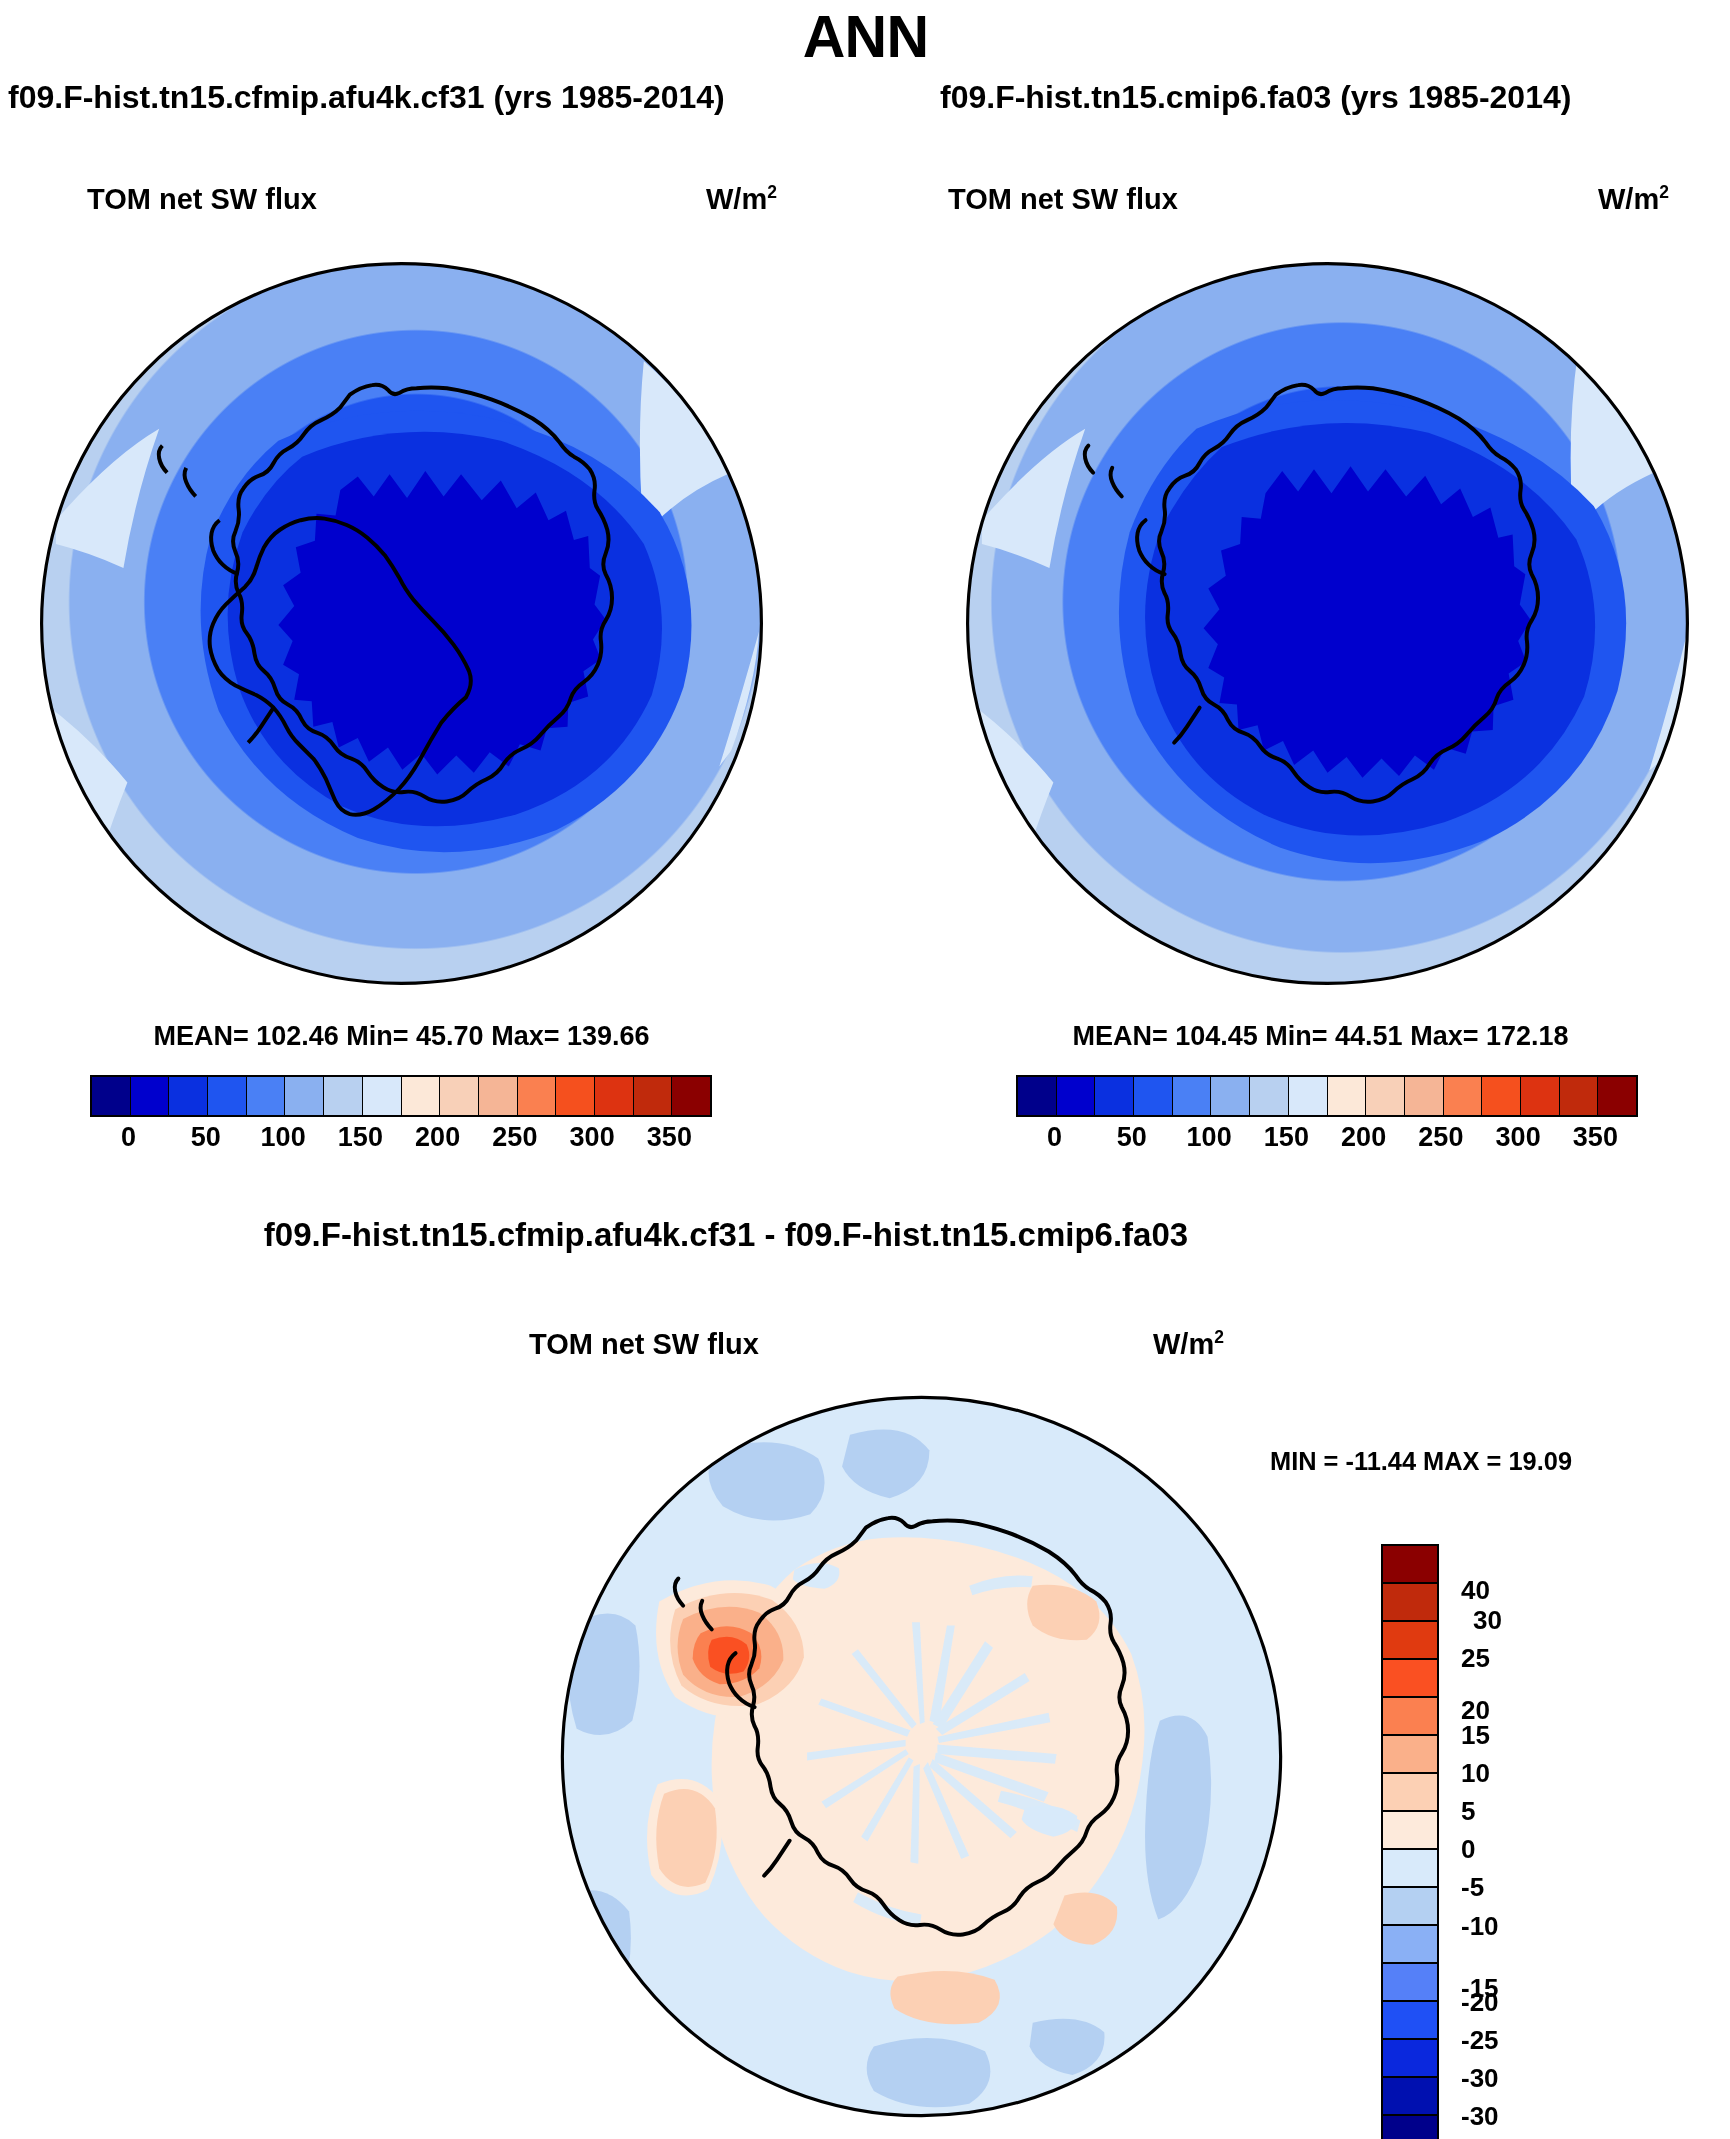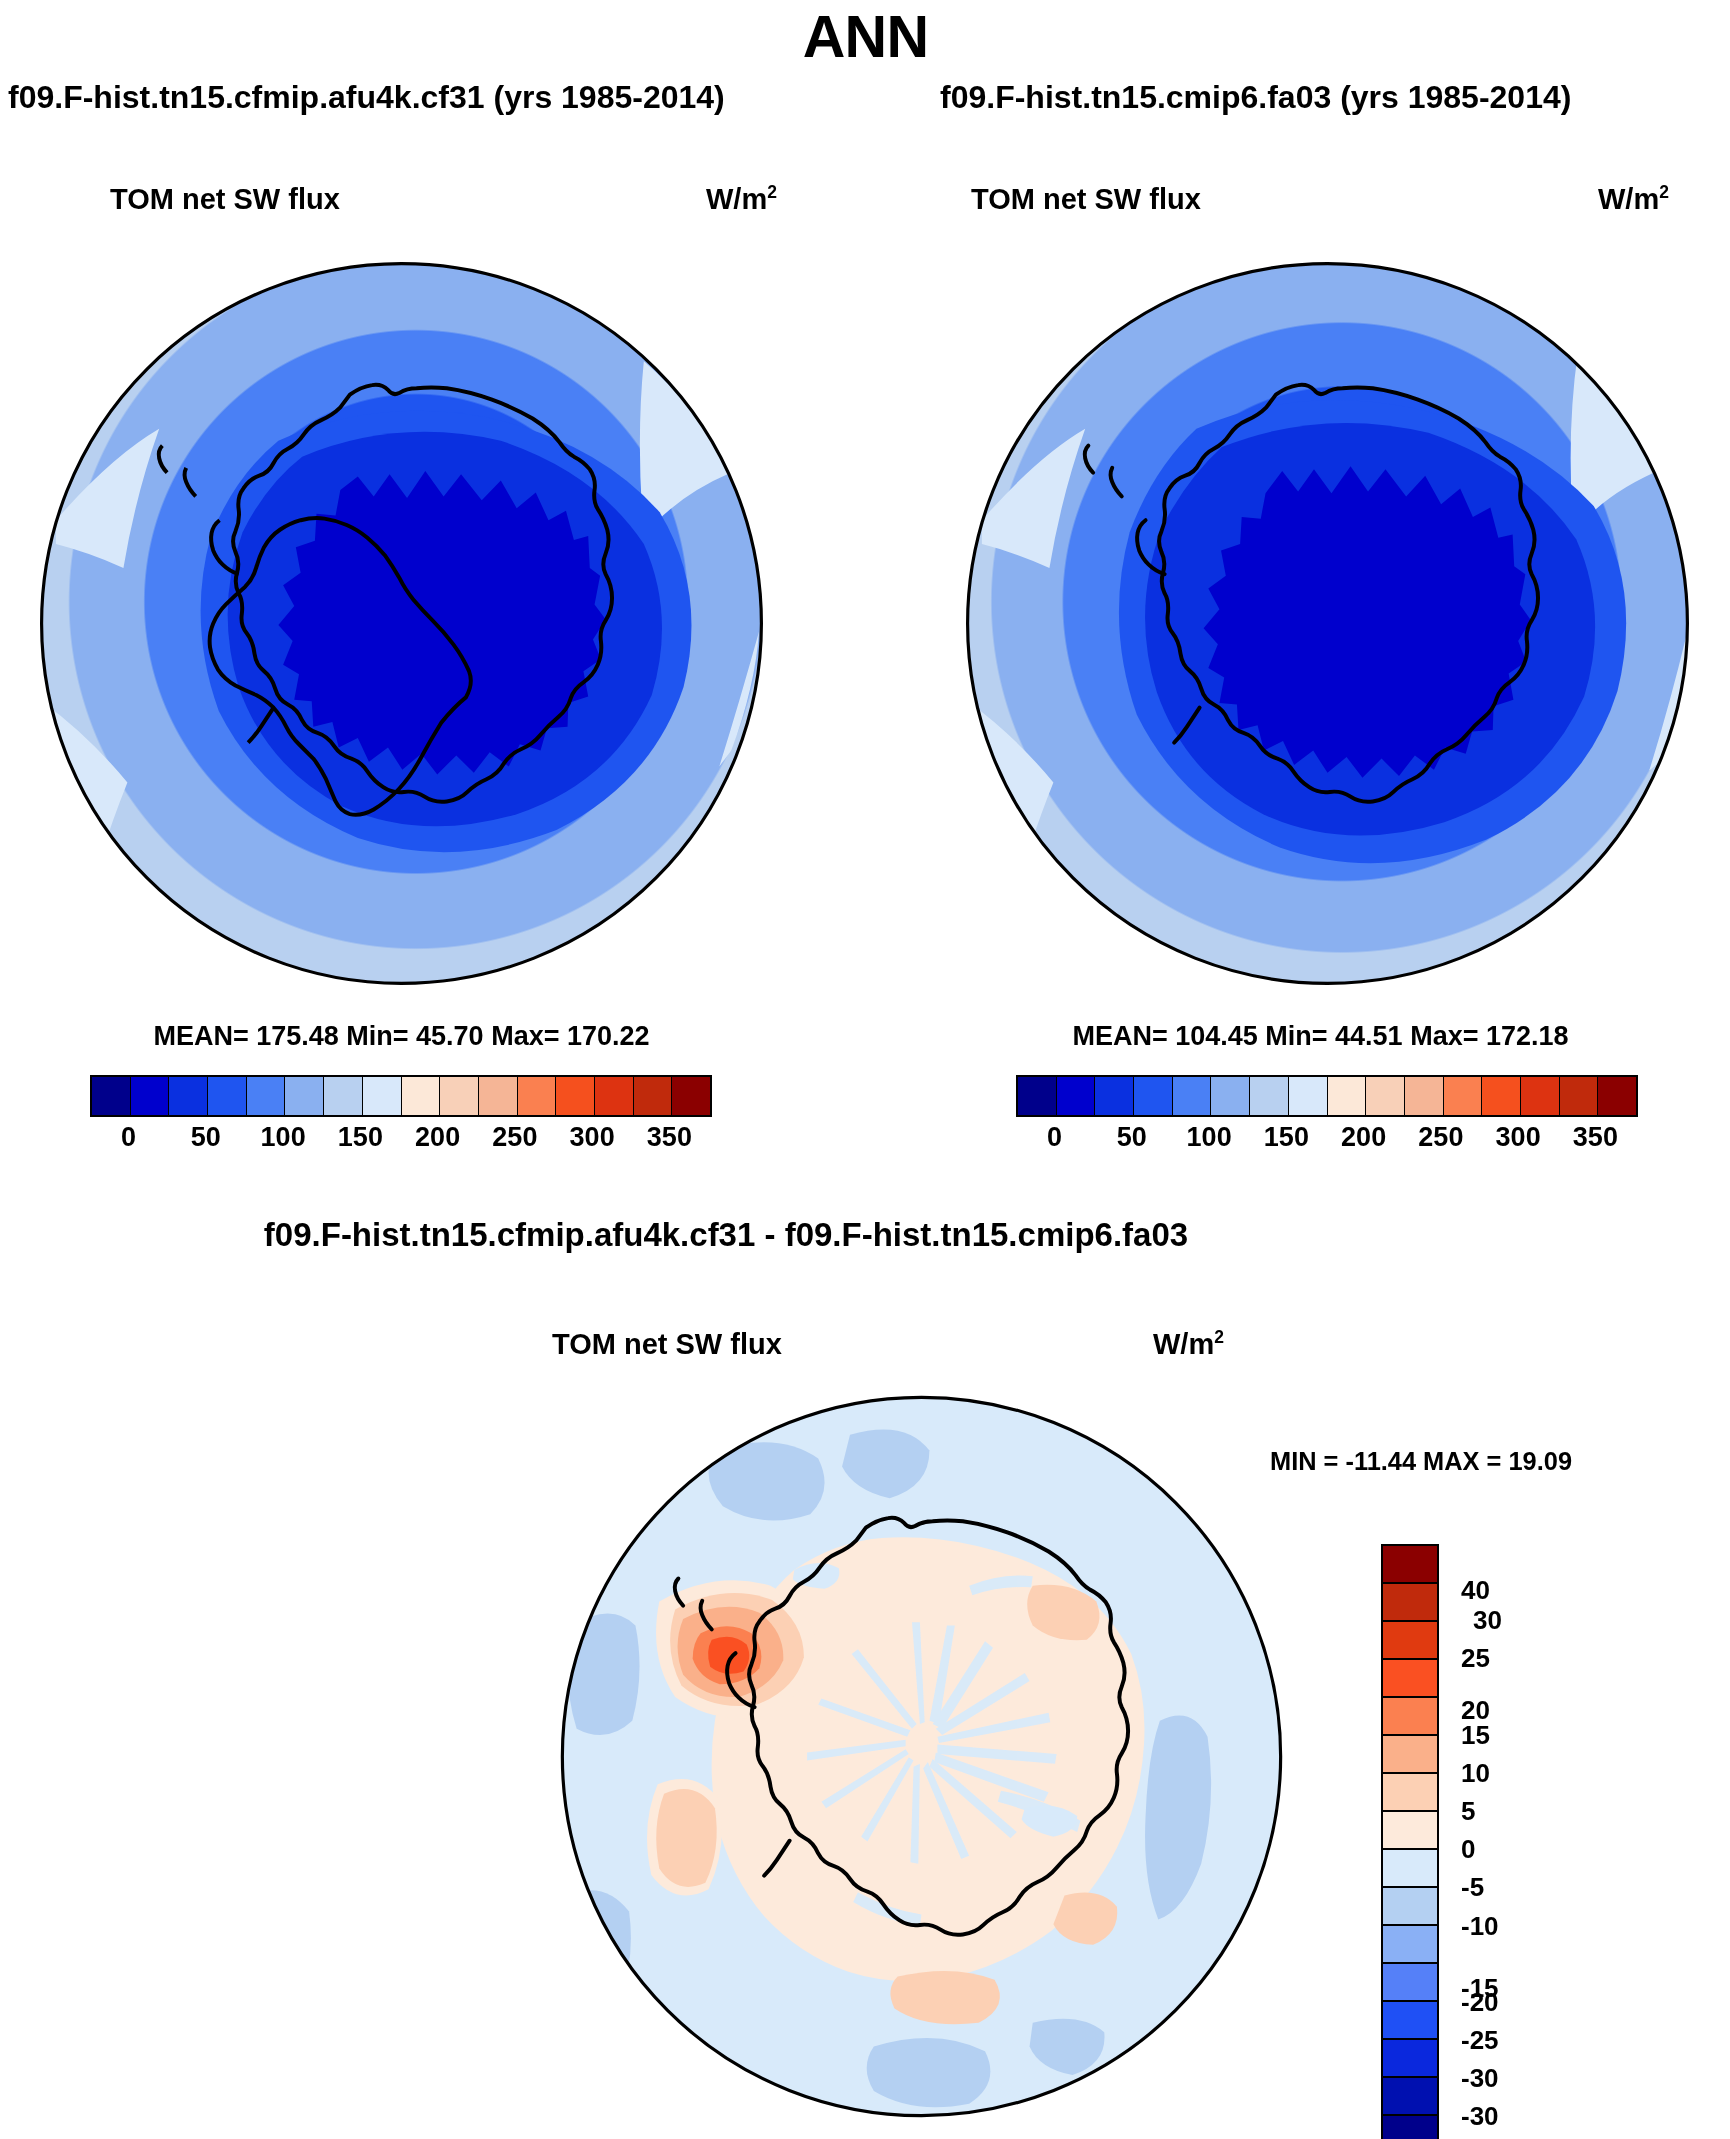--- a/index.html
+++ b/index.html
@@ -6,21 +6,21 @@
   body{width:1731px;height:2140px;position:relative;
        font-family:"Liberation Sans","DejaVu Sans",sans-serif;
        -webkit-font-smoothing:antialiased;overflow:hidden;}
   .abs{position:absolute;}
   .bold{font-weight:bold;color:#000;}
   #main-title{left:0;top:3.2px;width:1731px;text-align:center;
               font-size:59px;font-weight:bold;letter-spacing:-0.8px;}
   .case-title{font-size:32px;font-weight:bold;white-space:nowrap;}
   #case-title-left{left:8px;top:79px;}
   #case-title-right{left:940px;top:79px;}
-  .field-label{font-size:29px;font-weight:bold;white-space:nowrap;margin-left:23px;}
+  .field-label{font-size:29px;font-weight:bold;white-space:nowrap;}
   .unit-label{font-size:29px;font-weight:bold;white-space:nowrap;}
   .unit-label sup{font-size:17.5px;vertical-align:super;line-height:0;}
   .stats-line{font-size:27px;font-weight:bold;white-space:nowrap;text-align:center;}
   #diff-title{left:0;top:1216px;width:1452px;text-align:center;
               font-size:33px;font-weight:bold;}
   #diff-minmax{left:1270px;top:1447px;font-size:25.4px;font-weight:bold;white-space:nowrap;}
   .cbar-h{position:absolute;display:flex;border:2.4px solid #000;box-sizing:content-box;}
   .cbar-h .seg{flex:1 1 0;border-right:1.6px solid #000;}
   .cbar-h .seg:last-child{border-right:none;}
   .cbar-h-ticks{position:absolute;}
@@ -125,21 +125,21 @@
              Q324,568 312,562 Q300,556 296,542 Q292,528 282,520
              Q272,512 270,498 Q268,482 260,472 Q252,462 254,448
              Q256,432 250,422 Q244,410 248,396 Q252,382 246,370
              Q240,356 246,344 Q252,330 250,316 Q248,300 256,290
              Q264,278 276,274 Q288,270 294,258 Q300,246 312,240
              Q324,234 332,222 Q340,210 354,204 Q368,198 378,188
              Q384,180 390,172 Z"></path>
   </g>
 </svg>
 
-<div class="abs stats-line" style="left:40px;top:1021px;width:723px;">MEAN= 175.48  Min=  45.70  Max= 170.22</div>
+<div class="abs stats-line" style="left:40px;top:1021px;width:723px;">MEAN= 102.46  Min=  45.70  Max= 139.66</div>
 
 <div class="cbar-h" id="cbar-left" style="left:90px;top:1075px;width:618px;height:38px;">
     <div class="seg" style="background: rgb(0, 0, 139);"></div>
     <div class="seg" style="background: rgb(0, 0, 205);"></div>
     <div class="seg" style="background: rgb(10, 48, 224);"></div>
     <div class="seg" style="background: rgb(31, 85, 240);"></div>
     <div class="seg" style="background: rgb(74, 128, 245);"></div>
     <div class="seg" style="background: rgb(138, 176, 240);"></div>
     <div class="seg" style="background: rgb(184, 208, 240);"></div>
     <div class="seg" style="background: rgb(216, 232, 250);"></div>

